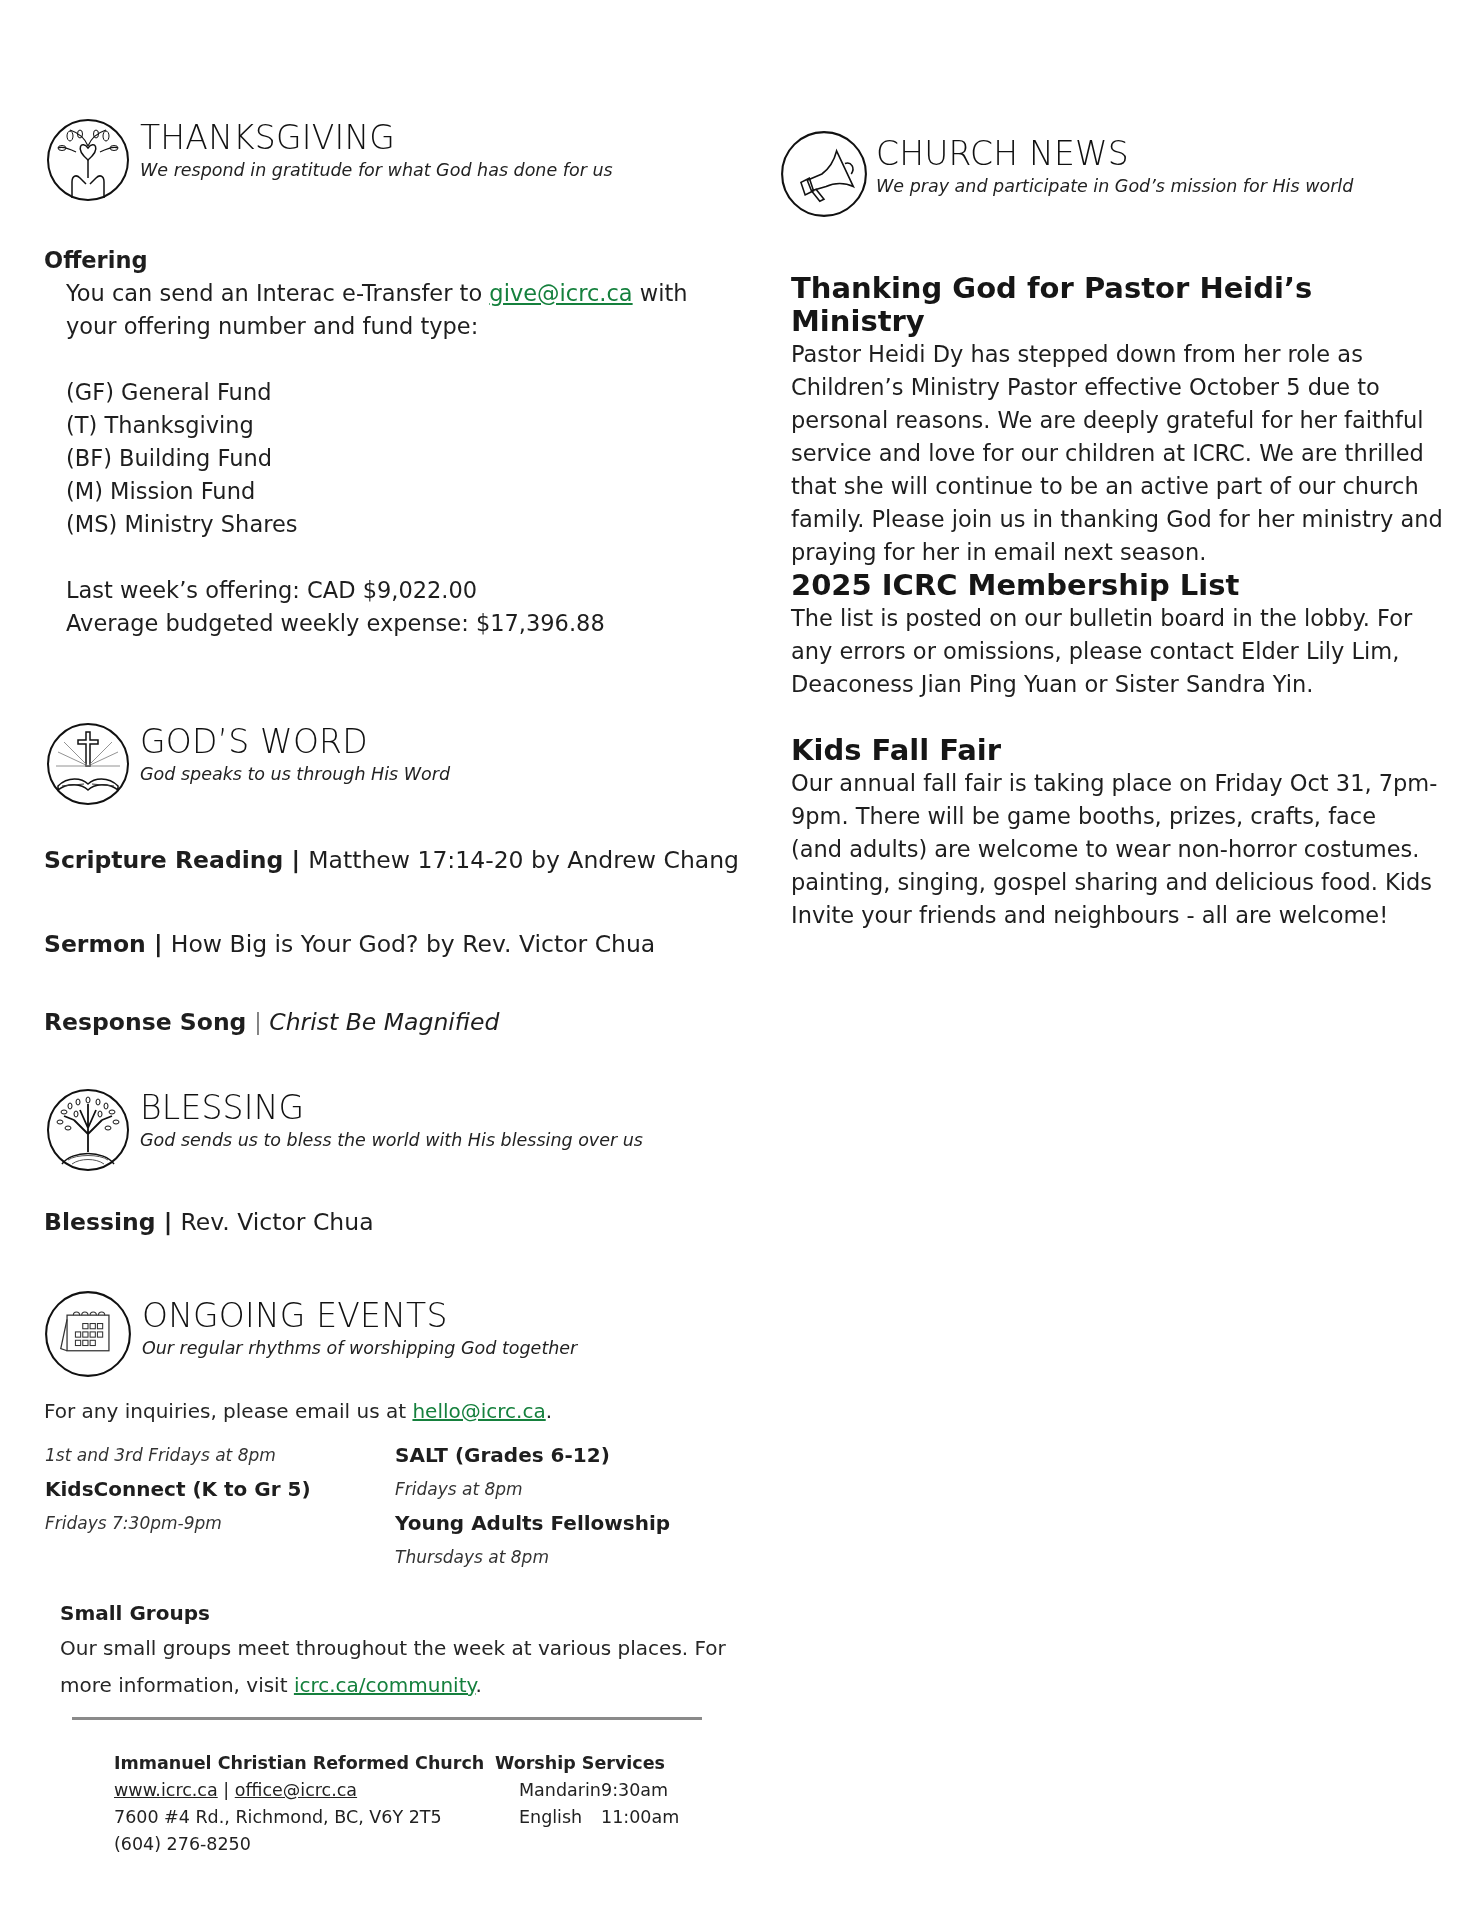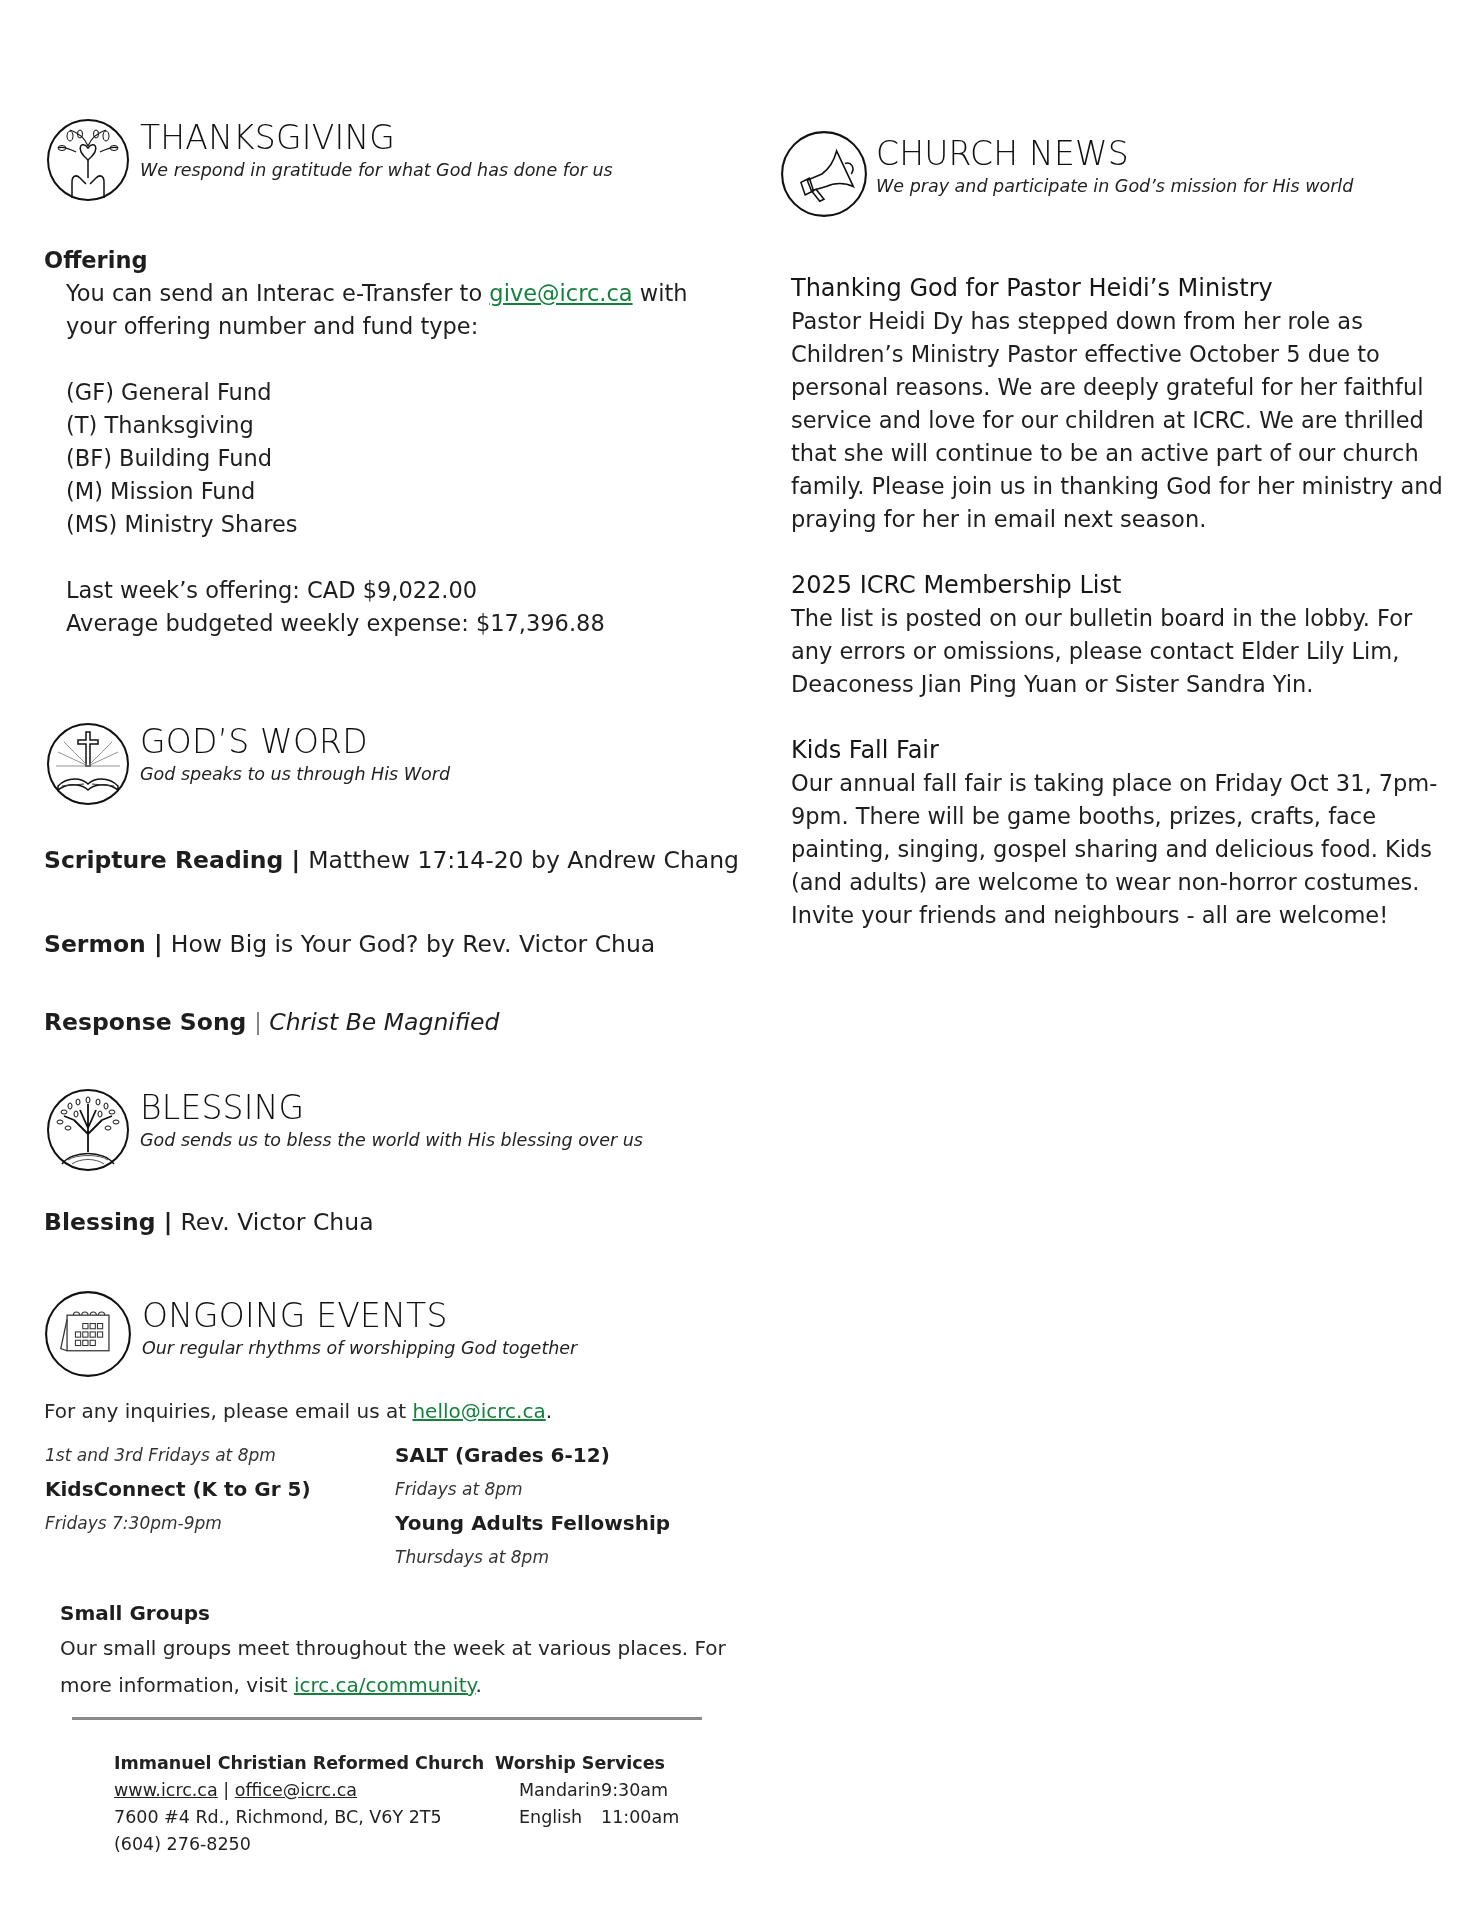--- a/index.html
+++ b/index.html
@@ -18,21 +18,21 @@
   .body-text { font-size: 22.5px; line-height: 33px; color: #1e1e1e; }
   .link { color: #15803d; text-decoration: underline; }
   .small { font-size: 20px; line-height: 34px; color: #262626; }
   .ev-col { position: absolute; width: 340px; }
   .ev-title { font-size: 20px; font-weight: bold; line-height: 34px; color: #1e1e1e; white-space: nowrap; }
   .ev-time { font-size: 17px; font-style: italic; line-height: 34px; color: #333; white-space: nowrap; }
   .footer-line { position: absolute; left: 72px; top: 1717px; width: 630px; height: 3px; background: #8a8a8a; }
   .footer { font-size: 17.5px; line-height: 27px; color: #222; }
   .footer .fl { color: #222; text-decoration: underline; }
   .news-block { width: 640px; }
-  .news-title { font-size: 24px; font-weight: normal; line-height: 33px; color: #161616; }
+  .news-title { font-size: 29px; font-weight: bold; line-height: 33px; color: #161616; }
   .row { white-space: nowrap; }
   .svc-row { display: flex; margin-left: 24px; }
   .svc-lang { width: 82px; }
 </style>
 </head>
 <body>
 
 <div class="sec-head" style="left:46px; top:118px;">
   <div class="sec-icon">
     <svg viewBox="0 0 84 84">
@@ -250,16 +250,16 @@
   <div class="news-title">2025 ICRC Membership List</div>
   <div class="body-text row">The list is posted on our bulletin board in the lobby. For</div>
   <div class="body-text row">any errors or omissions, please contact Elder Lily Lim,</div>
   <div class="body-text row">Deaconess Jian Ping Yuan or Sister Sandra Yin.</div>
 </div>
 
 <div class="abs news-block" style="left:791px; top:734px;">
   <div class="news-title">Kids Fall Fair</div>
   <div class="body-text row">Our annual fall fair is taking place on Friday Oct 31, 7pm-</div>
   <div class="body-text row">9pm. There will be game booths, prizes, crafts, face</div>
+  <div class="body-text row">(and adults) are welcome to wear non-horror costumes.</div>
   <div class="body-text row">painting, singing, gospel sharing and delicious food. Kids</div>
-  <div class="body-text row">(and adults) are welcome to wear non-horror costumes.</div>
   <div class="body-text row">Invite your friends and neighbours - all are welcome!</div>
 </div>
 
 </body></html>

